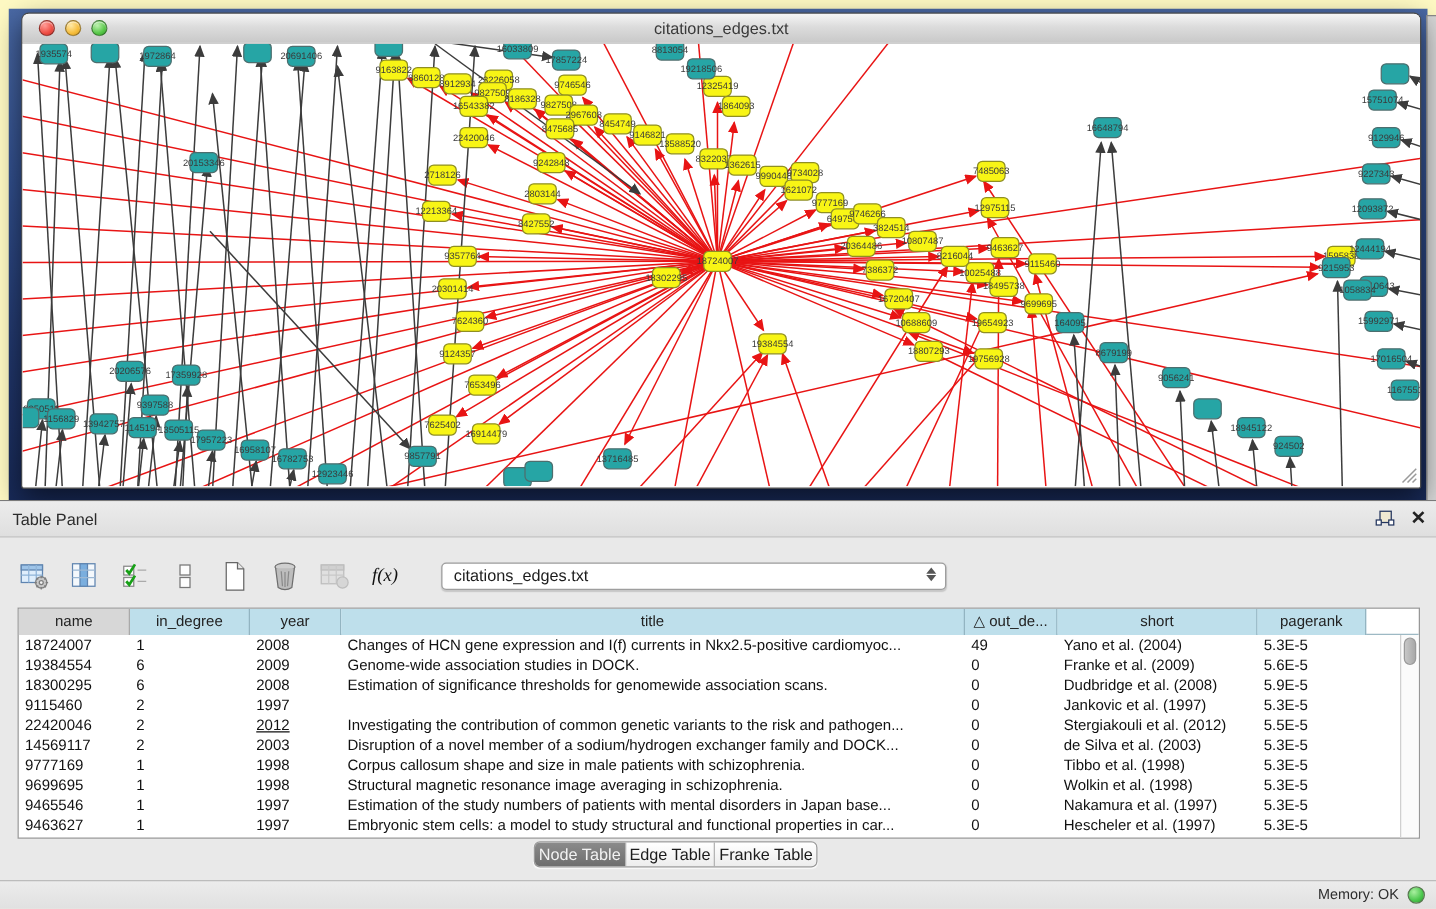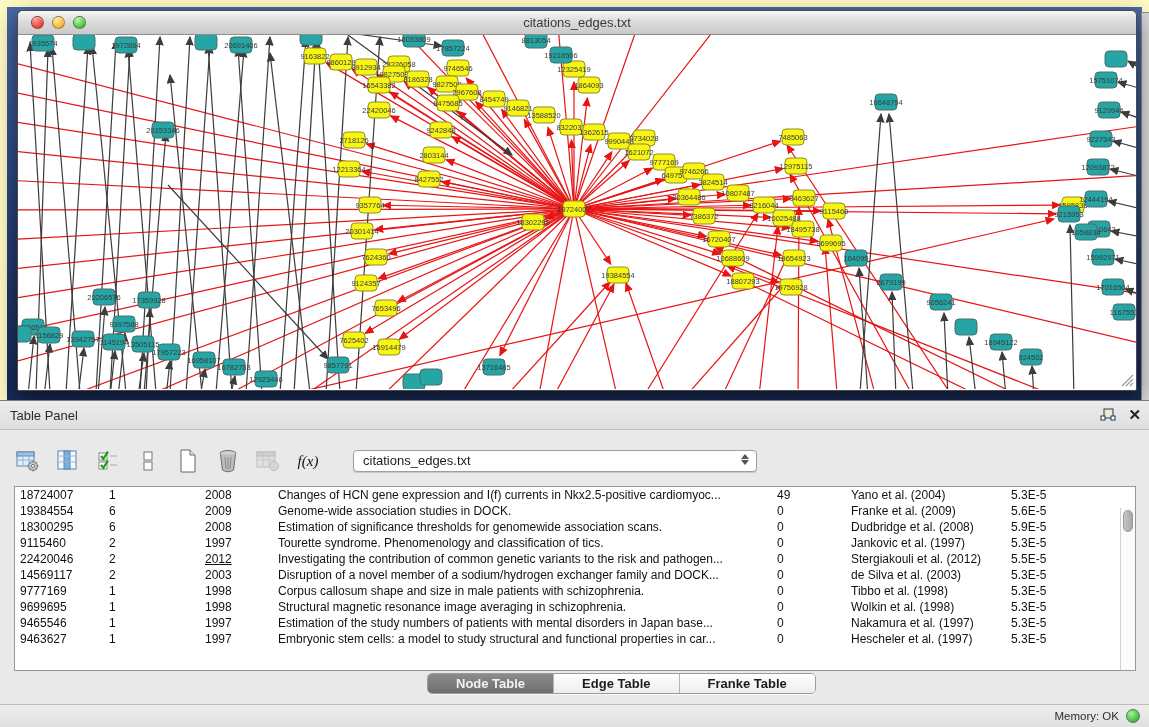--- a/index.html
+++ b/index.html
@@ -60,22 +60,22 @@
   .td { position:absolute; top:0; height:16px; font-size:12px; color:#111; line-height:16px;
     padding-left:5px; overflow:hidden; white-space:nowrap; }
   .vscroll { position:absolute; right:0; top:21px; bottom:0; width:15px; background:#fbfbfb;
     border-left:1px solid #d0d0d0; }
   .vthumb { position:absolute; left:2px; top:2px; width:10px; height:22px; border-radius:5px;
     background:linear-gradient(90deg,#c7c7c7,#a8a8a8); border:1px solid #9a9a9a; }
 
   .tabs { position:absolute; left:427px; top:272px; height:21px; display:flex;
     border:1px solid #9b9b9b; border-radius:5px; overflow:hidden;
     box-shadow:0 1px 1px rgba(255,255,255,.8); }
-  .tab { height:19px; line-height:19px; font-size:13px; padding:0 28px; color:#1c1c1c;
-    background:linear-gradient(180deg,#ffffff,#ededed); border-left:1px solid #b5b5b5;font-weight:bold; }
+  .tab { height:19px; line-height:19px; font-size:13px; padding:0 3px; color:#1c1c1c;
+    background:linear-gradient(180deg,#ffffff,#ededed); border-left:1px solid #b5b5b5; }
   .tab:first-child { border-left:none; }
   .tab.active { background:linear-gradient(180deg,#8b8b8b,#6e6e6e); color:#f2f2f2; }
 
   .statusbar { position:absolute; left:0; top:303px; width:1149px; height:24px;
     background:linear-gradient(180deg,#ececec,#e0e0e0); border-top:1px solid #bcbcbc; }
   .memory { position:absolute; right:30px; top:5px; font-size:11.5px; color:#2e2e2e; }
   .mem-dot { position:absolute; right:9px; top:4px; width:14px; height:14px; border-radius:50%;
     background:radial-gradient(circle at 35% 30%,#a9f0a0,#49c64b 60%,#2e9430); border:1px solid #57794f; }
 </style>
 </head>
@@ -755,20 +755,29 @@
       <div class="table-select">
         <span>citations_edges.txt</span>
         <span class="sel-arrows">
           <span class="arr up"></span>
             <span class="arr dn"></span>
         </span>
       </div>
     </div>
 
     <div class="table-box">
+      <div class="thead" id="thead">
+          <div class="th name-col" style="left: 0px; width: 89px;">name</div>
+          <div class="th" style="left: 89px; width: 96px;">in_degree</div>
+          <div class="th" style="left: 185px; width: 73px;">year</div>
+          <div class="th" style="left: 258px; width: 499px;">title</div>
+          <div class="th" style="left: 757px; width: 74px;">△ out_de...</div>
+          <div class="th" style="left: 831px; width: 160px;">short</div>
+          <div class="th" style="left: 991px; width: 87px;">pagerank</div>
+        </div>
       <div id="tbody">
           <div class="trow">
             <div class="td" style="left: 0px; width: 89px;">18724007</div>
             <div class="td" style="left: 89px; width: 96px;">1</div>
             <div class="td" style="left: 185px; width: 73px;">2008</div>
             <div class="td" style="left: 258px; width: 499px;">Changes of HCN gene expression and I(f) currents in Nkx2.5-positive cardiomyoc...</div>
             <div class="td" style="left: 757px; width: 74px;">49</div>
             <div class="td" style="left: 831px; width: 160px;">Yano et al. (2004)</div>
             <div class="td" style="left: 991px; width: 87px;">5.3E-5</div>
           </div>
@@ -787,21 +796,20 @@
             <div class="td" style="left: 185px; width: 73px;">2008</div>
             <div class="td" style="left: 258px; width: 499px;">Estimation of significance thresholds for genomewide association scans.</div>
             <div class="td" style="left: 757px; width: 74px;">0</div>
             <div class="td" style="left: 831px; width: 160px;">Dudbridge et al. (2008)</div>
             <div class="td" style="left: 991px; width: 87px;">5.9E-5</div>
           </div>
           <div class="trow">
             <div class="td" style="left: 0px; width: 89px;">9115460</div>
             <div class="td" style="left: 89px; width: 96px;">2</div>
             <div class="td" style="left: 185px; width: 73px;">1997</div>
-            <div class="td" style="left: 258px; width: 499px;">Tourette syndrome. Phenomenology and classification of tics.</div>
             <div class="td" style="left: 757px; width: 74px;">0</div>
             <div class="td" style="left: 831px; width: 160px;">Jankovic et al. (1997)</div>
             <div class="td" style="left: 991px; width: 87px;">5.3E-5</div>
           </div>
           <div class="trow">
             <div class="td" style="left: 0px; width: 89px;">22420046</div>
             <div class="td" style="left: 89px; width: 96px;">2</div>
             <div class="td" style="left: 185px; width: 73px; text-decoration: underline;">2012</div>
             <div class="td" style="left: 258px; width: 499px;">Investigating the contribution of common genetic variants to the risk and pathogen...</div>
             <div class="td" style="left: 757px; width: 74px;">0</div>

